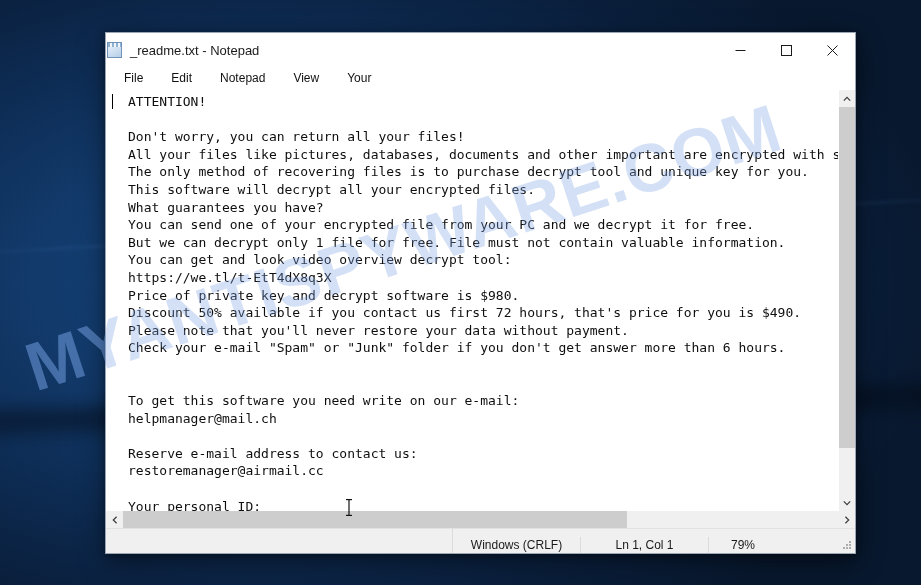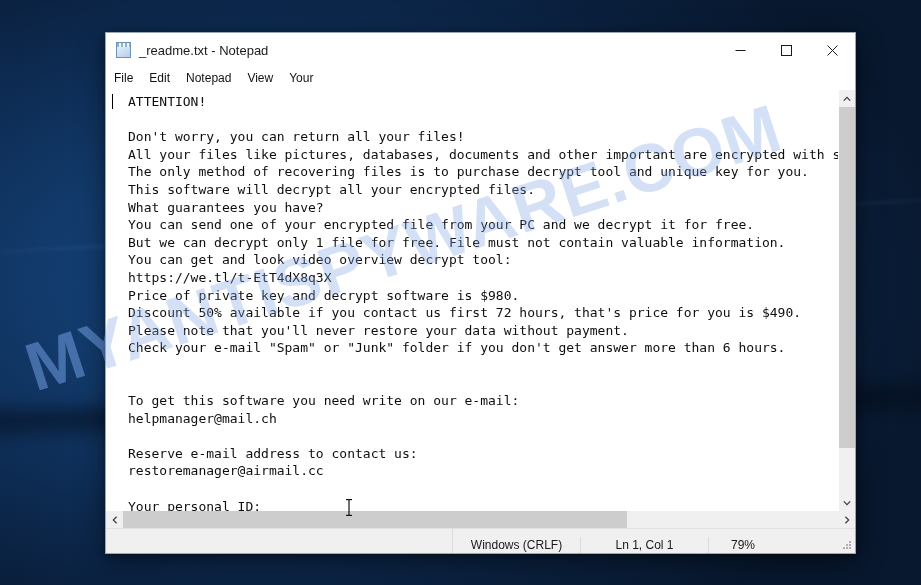--- a/index.html
+++ b/index.html
@@ -97,21 +97,20 @@
     background: #ffffff;
     display: flex;
     align-items: center;
     flex: none;
     position: relative;
   }
   .title-left {
     display: flex;
     align-items: center;
     gap: 7px;
-    padding-left: 9px;
     height: 100%;
   }
   .np-icon {
     width: 17px; height: 17px;
     position: relative;
     flex: none;
   }
   .np-icon .sheet {
     position: absolute;
     left: 1px; top: 2px;
@@ -146,22 +145,23 @@
     cursor: default;
   }
   .win-btn svg { display: block; }
 
   
   .menubar {
     height: 22px;
     flex: none;
     display: flex;
     align-items: center;
+    padding-left: 10px;
     background: #ffffff;
-    gap: 0px;
+    gap: 12px;
   }
   .menu-item {
     font-size: 12px;
     color: #111;
     padding: 2px 8px;
     cursor: default;
     white-space: nowrap;
   }
 
   

